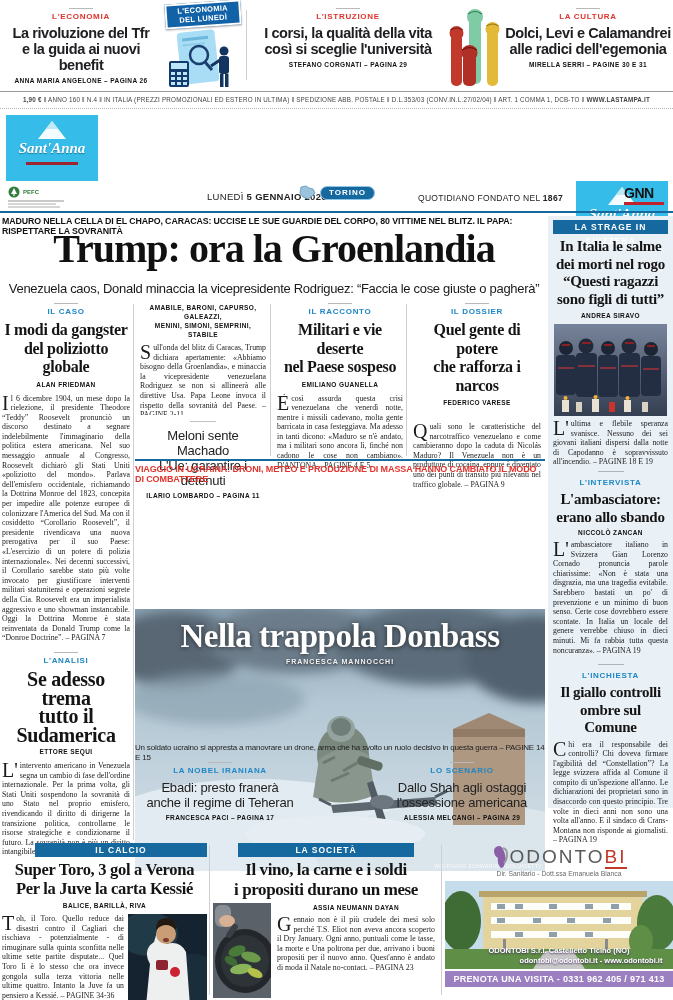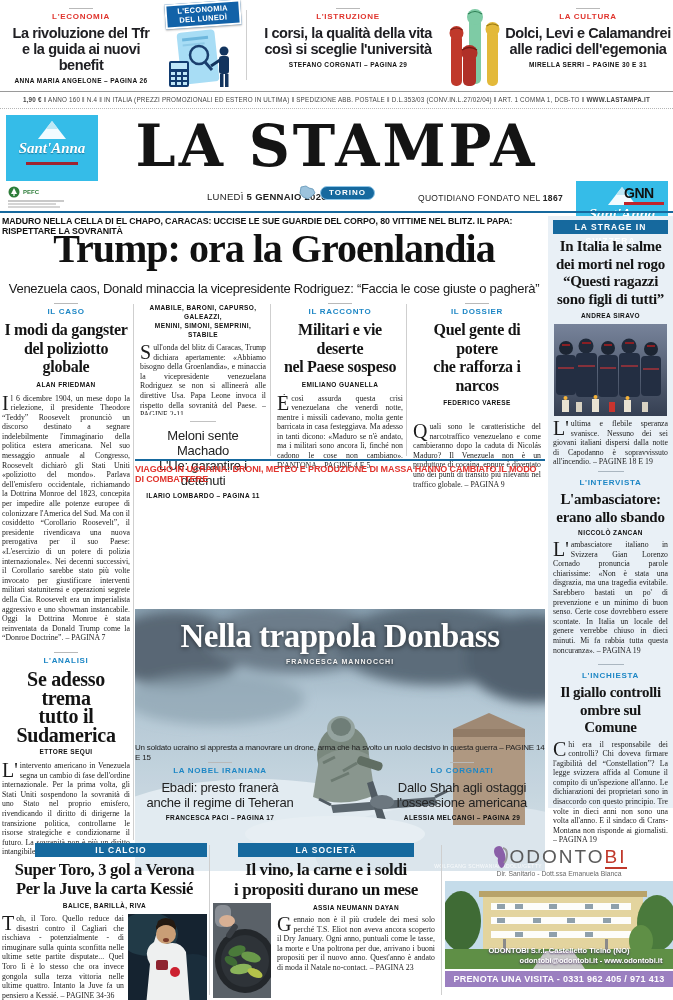--- a/index.html
+++ b/index.html
@@ -128,21 +128,20 @@
           <polygon points="6,2 9,8 3,8" fill="#fff"></polygon>
           <rect x="5.4" y="8" width="1.2" height="2" fill="#fff"></rect>
       </svg>
       <span style="font:700 6px/7px 'Liberation Sans',sans-serif;color:#2e7d3a;">PEFC</span>
     </div>
     <div style="width:56px;height:2px;background:#c9c9c9;margin-top:2px;"></div>
     <div style="width:48px;height:2px;background:#d5d5d5;margin-top:1px;"></div>
     <div style="width:52px;height:2px;background:#d5d5d5;margin-top:1px;"></div>
   </div>
 
-  <div class="abs ctr" style="left:105px;top:114px;width:463px;font:700 57px/64px 'DejaVu Serif',serif;color:#141414;letter-spacing:3px;">LA STAMPA</div>
 
   <div class="abs" style="left:207px;top:191px;font:400 9.5px/11px 'Liberation Sans',sans-serif;color:#222;letter-spacing:.3px;">
     <span>LUNEDÌ</span>
     <b>5 GENNAIO 2026</b>
   </div>
 
   <div class="abs" style="left:298px;top:185px;display:flex;align-items:center;gap:4px;">
     <svg width="18" height="15" viewBox="0 0 18 15">
       <path d="M3 2 l5 -1 3 2 4 1 2 4 -3 3 -4 3 -5 -2 -3 -4 z" fill="#9cc3dd" stroke="#5f93b5" stroke-width="0.8"></path>
     </svg>
@@ -348,21 +347,21 @@
   <div class="abs" style="left:138px;top:762px;width:164px;">
     <div class="minirule"></div>
     <div class="slabel blue">LA NOBEL IRANIANA</div>
     <div class="hsans ml ctr" style="margin-top:4px;">Ebadi: presto franerà
 anche il regime di Teheran</div>
     <div class="byl" style="margin-top:3px;">FRANCESCA PACI – PAGINA 17</div>
   </div>
 
   <div class="abs" style="left:380px;top:762px;width:164px;">
     <div class="minirule"></div>
-    <div class="slabel blue">LO CORGNATI</div>
+    <div class="slabel blue">LO SCENARIO</div>
     <div class="hsans ml ctr" style="margin-top:4px;">Dallo Shah agli ostaggi
 l'ossessione americana</div>
     <div class="byl" style="margin-top:3px;">ALESSIA MELCANGI – PAGINA 29</div>
   </div>
 
   <div class="abs vdiv" style="left:209px;top:845px;height:150px;"></div>
   <div class="abs vdiv" style="left:441px;top:845px;height:150px;"></div>
 
   <div class="abs" style="left:2px;top:843px;width:205px;">
     <div class="bar" style="margin-left:33px;">IL CALCIO</div>

